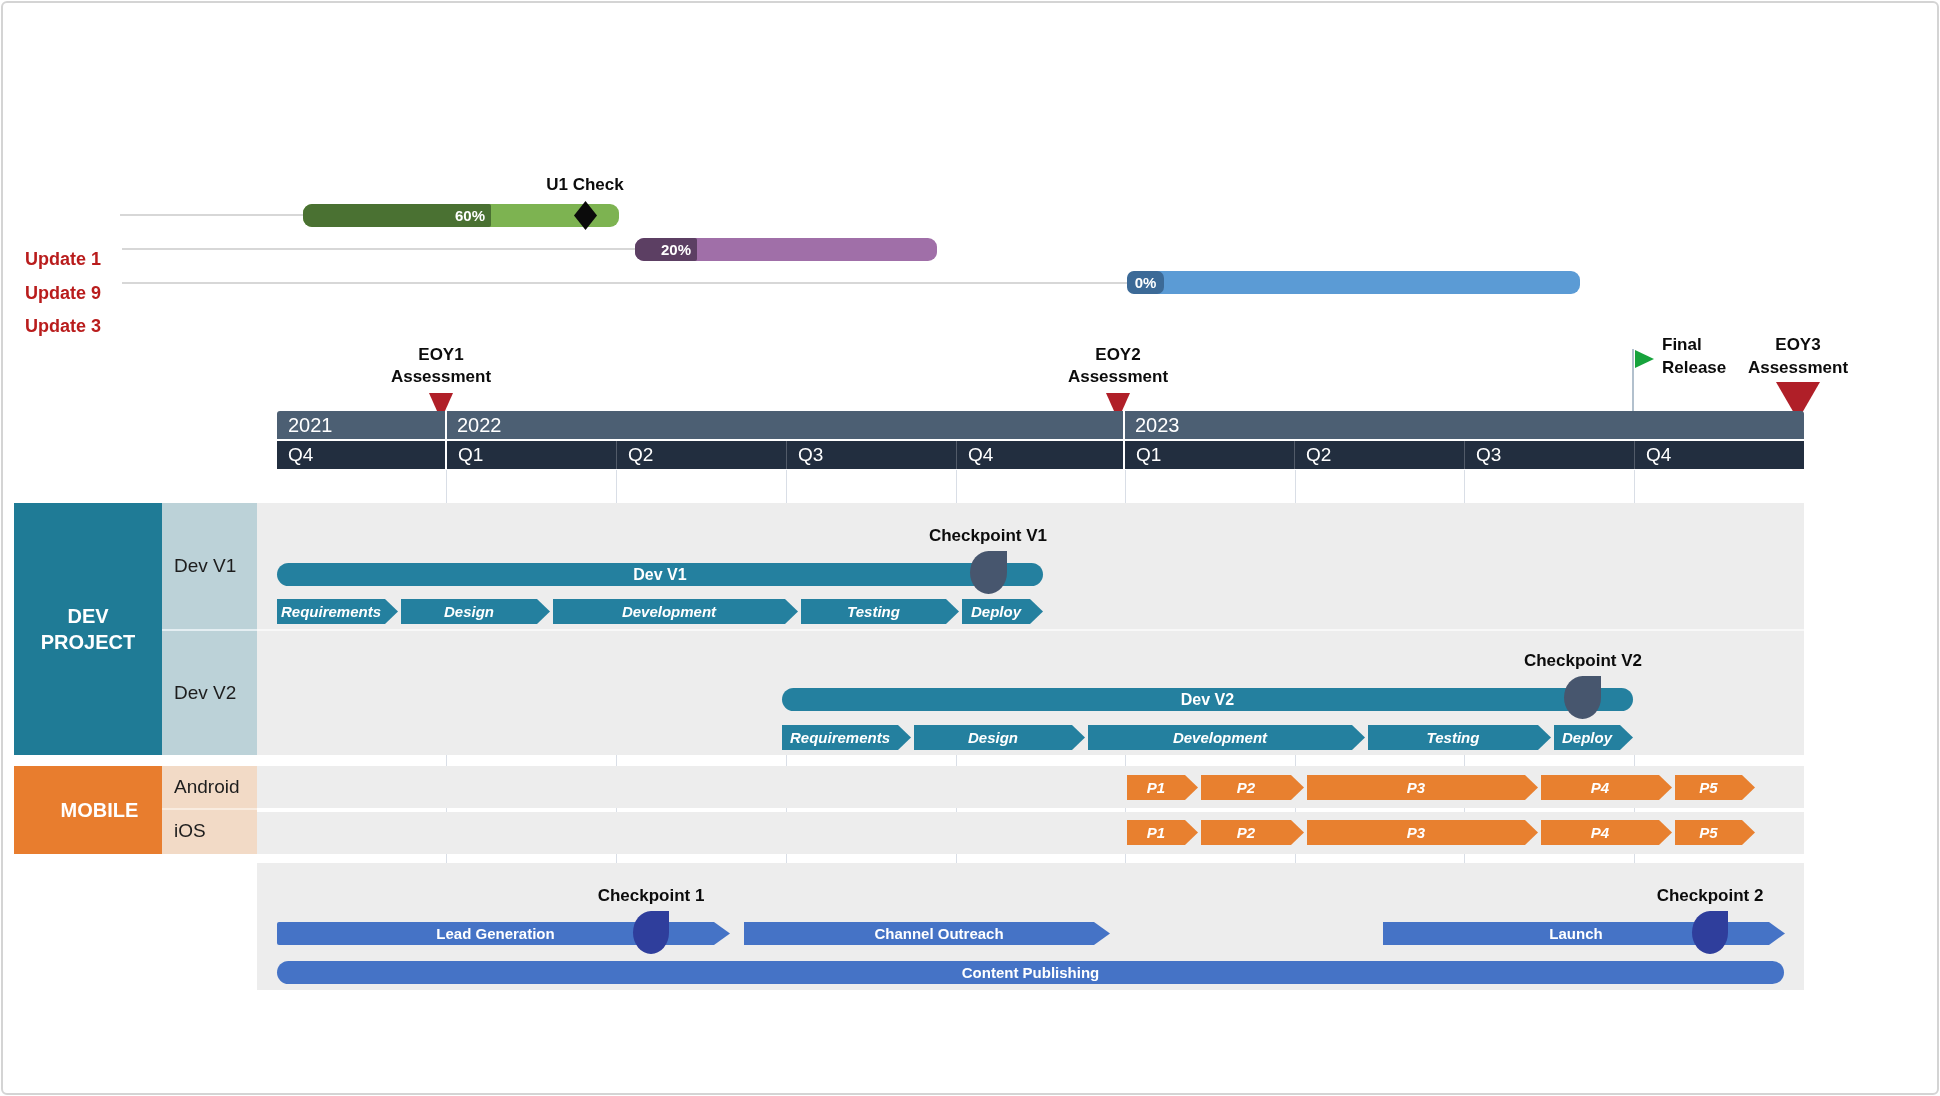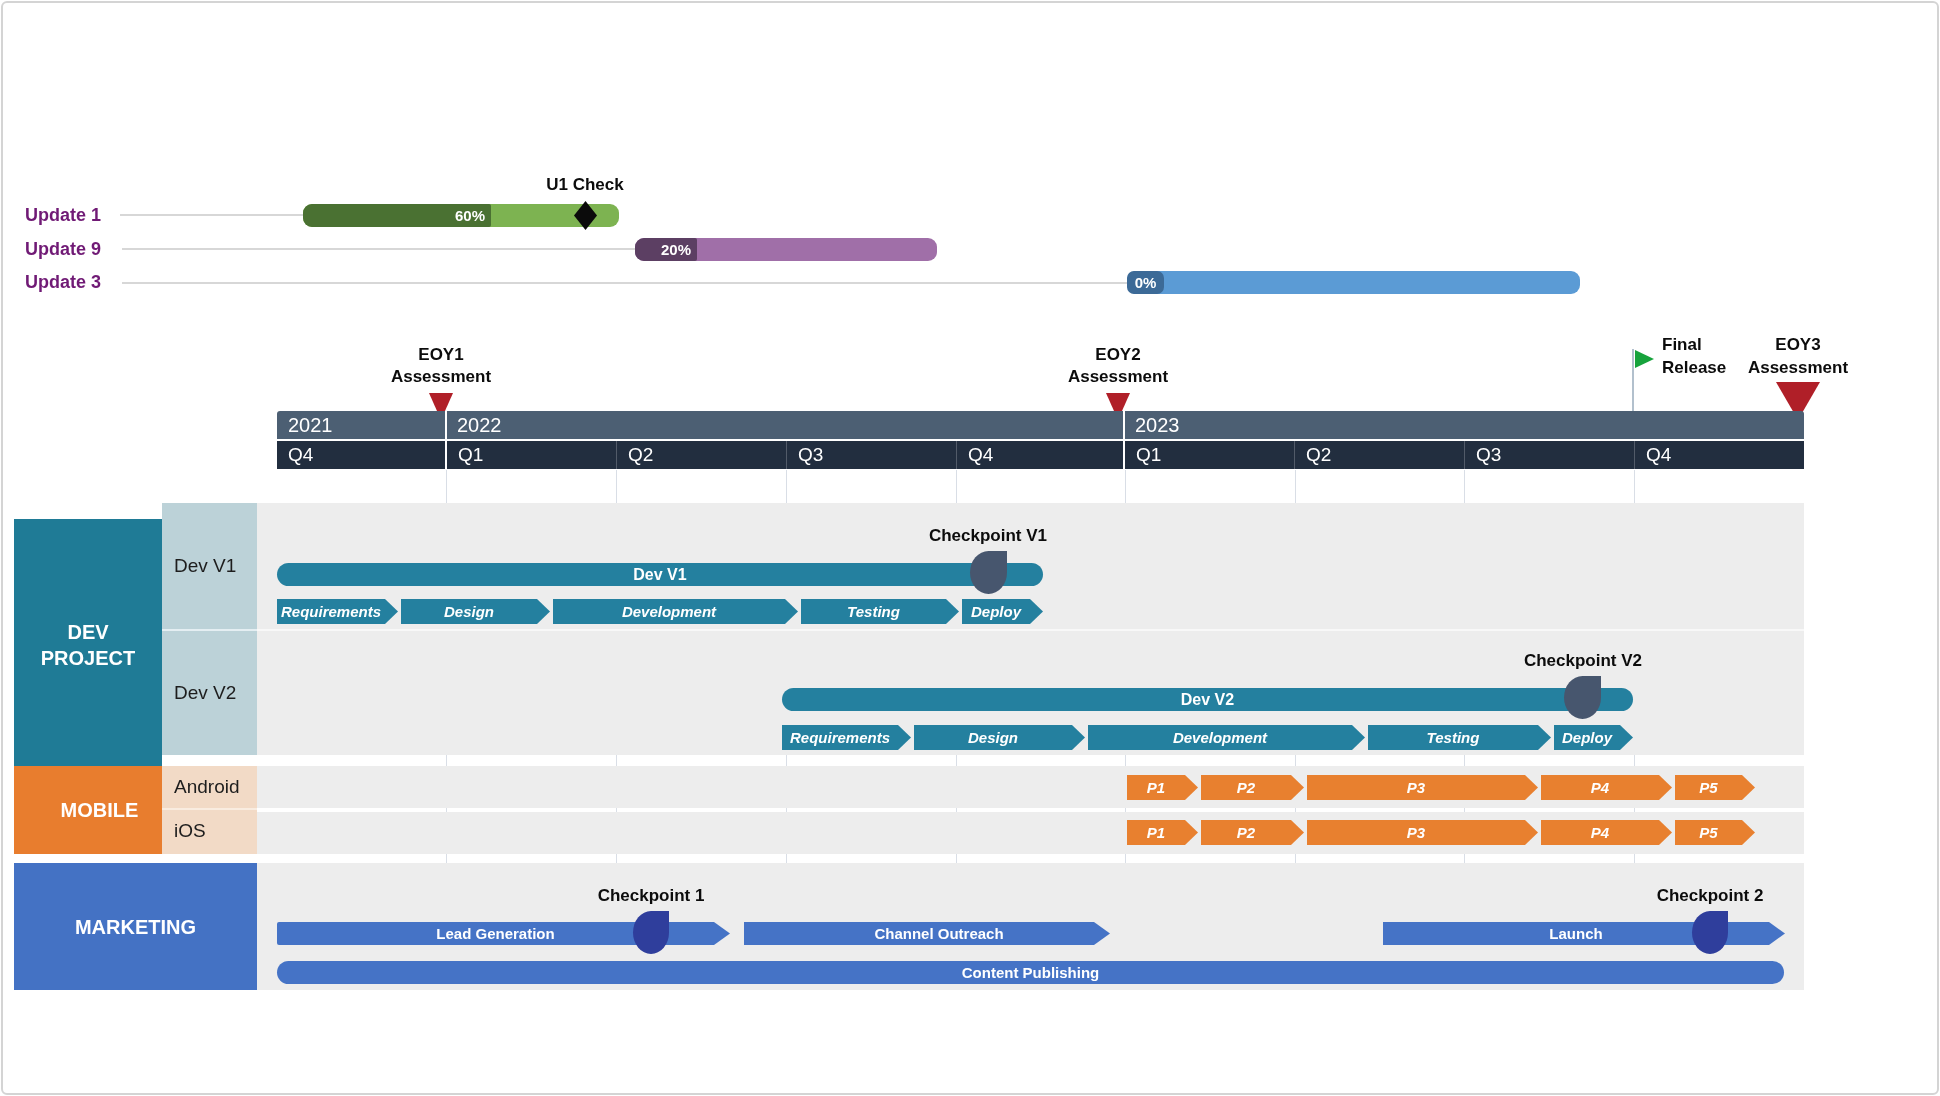--- a/index.html
+++ b/index.html
@@ -1,20 +1,20 @@
 <!DOCTYPE html>
 <html><head>
 <meta charset="utf-8">
 <style>
   html,body{margin:0;padding:0;background:#fff;}
   .page{position:relative;width:1940px;height:1096px;background:#ffffff;
         font-family:"Liberation Sans",sans-serif;overflow:hidden;}
   .frame{position:absolute;inset:1px;border:2px solid #d4d4d4;border-radius:6px;pointer-events:none;}
   .abs{position:absolute;}
-  .lbl{font-weight:bold;color:#701a75;font-size:18px;}
+  .lbl{font-weight:bold;color:#b91c1c;font-size:18px;margin-top:44px;}
   .conn{height:2px;background:#d7d7d7;}
   .upd-bar{height:23px;border-radius:9px;}
   .upd-done{position:absolute;left:0;top:0;bottom:0;border-radius:9px 2px 2px 9px;}
   .pct{position:absolute;right:6px;top:0;bottom:0;display:flex;align-items:center;
        color:#fff;font-weight:bold;font-size:15px;}
   .diamond{clip-path:polygon(50% 0,100% 50%,50% 100%,0 50%);background:#0b0b0b;}
   .yearcell{color:#fff;font-size:20px;line-height:28px;padding-left:11px;box-sizing:border-box;}
   .qcell{color:#fff;font-size:19px;line-height:28px;padding-left:11px;box-sizing:border-box;
          border-left:1px solid rgba(255,255,255,.22);}
   .ms-lbl{font-weight:bold;color:#0c0c0c;font-size:17px;line-height:22px;text-align:center;}
@@ -119,21 +119,21 @@
   <div class="abs gline" style="left:616px;"></div>
   <div class="abs gline" style="left:786px;"></div>
   <div class="abs gline" style="left:956px;"></div>
   <div class="abs gline" style="left:1125px;"></div>
   <div class="abs gline" style="left:1295px;"></div>
   <div class="abs gline" style="left:1464px;"></div>
   <div class="abs gline" style="left:1634px;"></div>
 
   <div class="abs lanebg" style="left:257px;top:503px;width:1547px;height:252px;z-index:0;"></div>
   <div class="abs" style="left:257px;top:629px;width:1547px;height:2px;background:#f8f8f8;z-index:1;"></div>
-  <div class="abs lane-hdr" style="left:14px;top:519px;width:148px;height:252px;background:#1f7b96;z-index:2;">
+  <div class="abs lane-hdr" style="left:14px;top:503px;width:148px;height:252px;background:#1f7b96;z-index:2;">
     <div>DEV</div>
     <div>PROJECT</div>
   </div>
   <div class="abs subcol" style="left:162px;top:503px;width:95px;height:252px;background:#bcd2d8;z-index:2;">
     <div class="abs sublbl" style="left:0;top:0;width:95px;height:126px;">Dev V1</div>
     <div class="abs" style="left:0;top:126px;width:95px;height:2px;background:#e4eef2;"></div>
     <div class="abs sublbl" style="left:0;top:128px;width:95px;height:124px;">Dev V2</div>
   </div>
 
   <div class="abs cp-lbl" style="left:988px;top:526px;z-index:4;">Checkpoint V1</div>
@@ -169,23 +169,20 @@
   <div class="abs chev chev-org" style="left:1307px;top:775px;width:231px;z-index:2;">P3</div>
   <div class="abs chev chev-org" style="left:1541px;top:775px;width:131px;z-index:2;">P4</div>
   <div class="abs chev chev-org" style="left:1675px;top:775px;width:80px;z-index:2;">P5</div>
   <div class="abs chev chev-org" style="left:1127px;top:820px;width:71px;z-index:2;">P1</div>
   <div class="abs chev chev-org" style="left:1201px;top:820px;width:103px;z-index:2;">P2</div>
   <div class="abs chev chev-org" style="left:1307px;top:820px;width:231px;z-index:2;">P3</div>
   <div class="abs chev chev-org" style="left:1541px;top:820px;width:131px;z-index:2;">P4</div>
   <div class="abs chev chev-org" style="left:1675px;top:820px;width:80px;z-index:2;">P5</div>
 
   <div class="abs lanebg" style="left:257px;top:863px;width:1547px;height:127px;z-index:0;"></div>
-  <div class="abs lane-hdr" style="left:14px;top:863px;width:243px;height:127px;background:#4472c4;z-index:2;">
-    <div>MARKETING</div>
-  </div>
 
   <div class="abs cp-lbl" style="left:651px;top:886px;z-index:4;">Checkpoint 1</div>
   <div class="abs cp-lbl" style="left:1710px;top:886px;z-index:4;">Checkpoint 2</div>
 
   <div class="abs mkbar" style="left:277px;top:922px;width:453px;border-radius:2px 0 0 2px;z-index:2;">Lead Generation</div>
   <div class="abs mkbar" style="left:744px;top:922px;width:366px;z-index:2;padding-left:40px;">Channel Outreach</div>
   <div class="abs mkbar" style="left:1383px;top:922px;width:402px;z-index:2;">Launch</div>
   <div class="abs cp cp-mk" style="left:633px;top:911px;width:36px;z-index:3;"></div>
   <div class="abs cp cp-mk" style="left:1692px;top:911px;width:36px;z-index:3;"></div>
   <div class="abs pill" style="left:277px;top:961px;width:1507px;background:#4573c6;font-size:15px;z-index:2;">Content Publishing</div>

